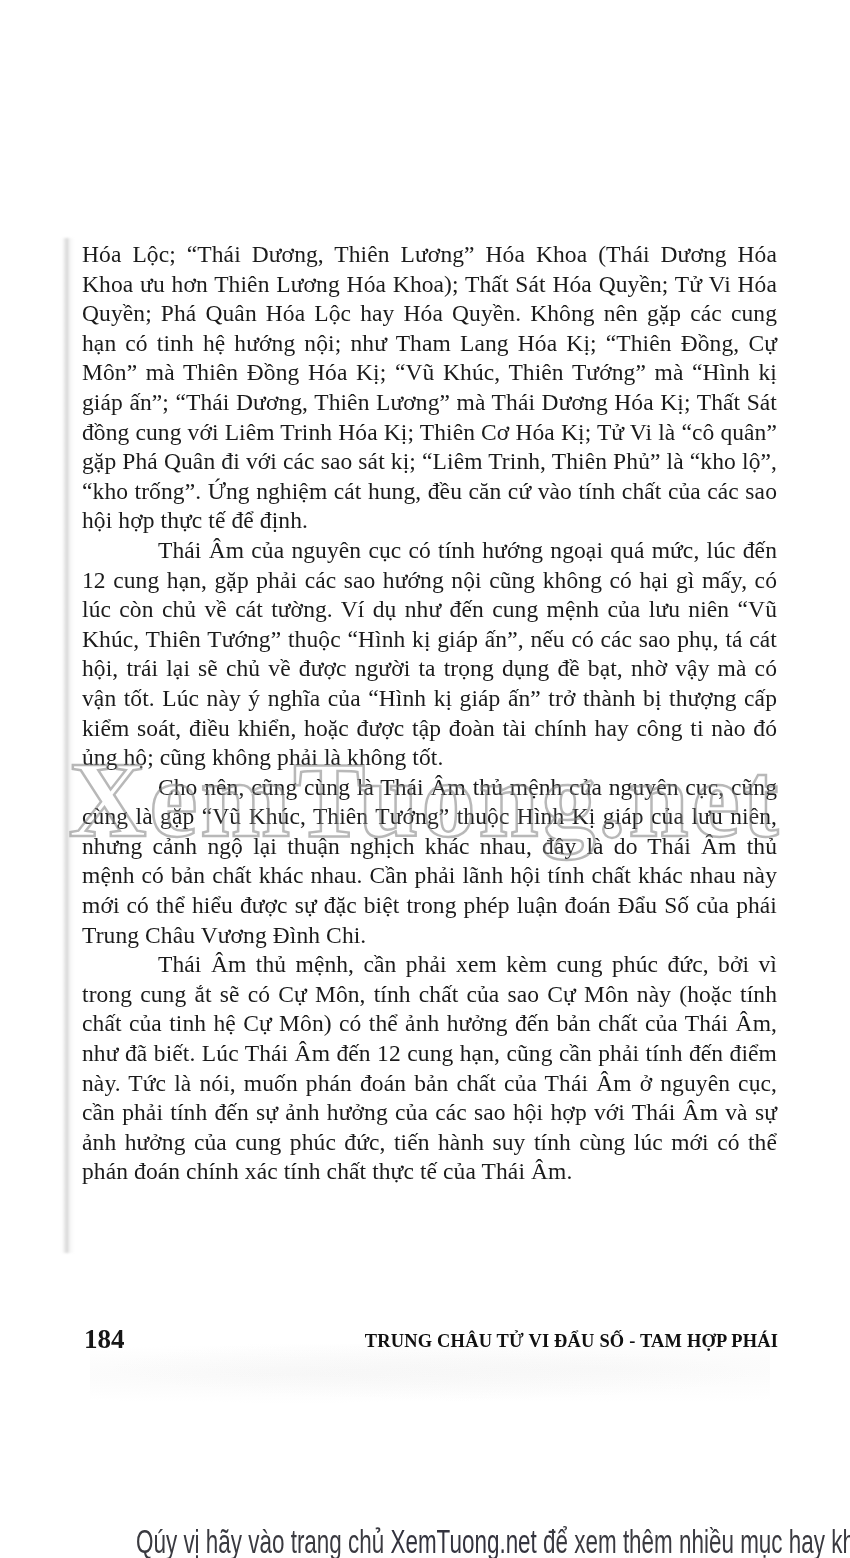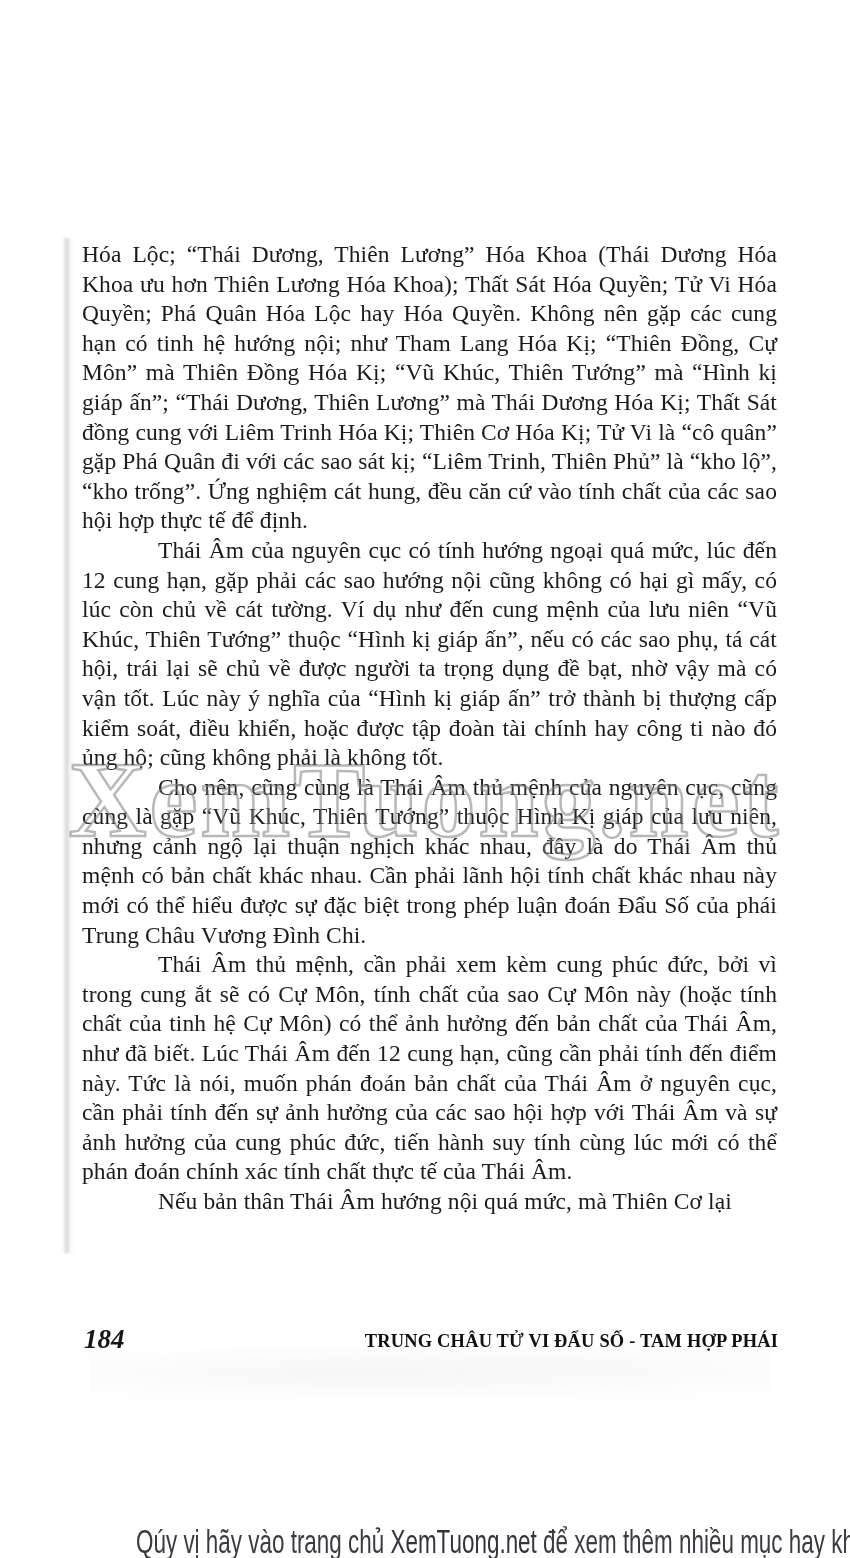--- a/index.html
+++ b/index.html
@@ -43,21 +43,21 @@
     text-align:center; white-space:nowrap;
     font-family:"Liberation Serif", serif;
     font-weight:bold;
     font-size:108px; letter-spacing:3px;
     color:rgba(255,255,255,0.05);
     -webkit-text-stroke:2.5px rgba(125,125,125,0.55);
     pointer-events:none;
   }
   .page-number {
     position:absolute; left:84px; top:1300px;
-    font-style:italic; font-weight:bold;
+    font-weight:bold;
     font-size:27px; color:#161616;
   }
   .running-title {
     position:absolute; right:72px; top:1306px;
     font-weight:bold; font-size:19px; color:#101010;
     letter-spacing:0.2px; white-space:nowrap;
     transform:scaleX(0.97); transform-origin:right center;
   }
   .site-caption {
     position:absolute; left:0; right:0; top:1499px;
@@ -74,21 +74,20 @@
 <div class="page">
 
   <div class="gutter-shadow"></div>
   <div class="scan-noise"></div>
 
   <div class="body-text">
     <p>Hóa Lộc; “Thái Dương, Thiên Lương” Hóa Khoa (Thái Dương Hóa Khoa ưu hơn Thiên Lương Hóa Khoa); Thất Sát Hóa Quyền; Tử Vi Hóa Quyền; Phá Quân Hóa Lộc hay Hóa Quyền. Không nên gặp các cung hạn có tinh hệ hướng nội; như Tham Lang Hóa Kị; “Thiên Đồng, Cự Môn” mà Thiên Đồng Hóa Kị; “Vũ Khúc, Thiên Tướng” mà “Hình kị giáp ấn”; “Thái Dương, Thiên Lương” mà Thái Dương Hóa Kị; Thất Sát đồng cung với Liêm Trinh Hóa Kị; Thiên Cơ Hóa Kị; Tử Vi là “cô quân” gặp Phá Quân đi với các sao sát kị; “Liêm Trinh, Thiên Phủ” là “kho lộ”, “kho trống”. Ứng nghiệm cát hung, đều căn cứ vào tính chất của các sao hội hợp thực tế để định.</p>
     <p class="indent">Thái Âm của nguyên cục có tính hướng ngoại quá mức, lúc đến 12 cung hạn, gặp phải các sao hướng nội cũng không có hại gì mấy, có lúc còn chủ về cát tường. Ví dụ như đến cung mệnh của lưu niên “Vũ Khúc, Thiên Tướng” thuộc “Hình kị giáp ấn”, nếu có các sao phụ, tá cát hội, trái lại sẽ chủ về được người ta trọng dụng đề bạt, nhờ vậy mà có vận tốt. Lúc này ý nghĩa của “Hình kị giáp ấn” trở thành bị thượng cấp kiểm soát, điều khiển, hoặc được tập đoàn tài chính hay công ti nào đó ủng hộ; cũng không phải là không tốt.</p>
     <p class="indent">Cho nên, cũng cùng là Thái Âm thủ mệnh của nguyên cục, cũng cùng là gặp “Vũ Khúc, Thiên Tướng” thuộc Hình Kị giáp của lưu niên, nhưng cảnh ngộ lại thuận nghịch khác nhau, đây là do Thái Âm thủ mệnh có bản chất khác nhau. Cần phải lãnh hội tính chất khác nhau này mới có thể hiểu được sự đặc biệt trong phép luận đoán Đẩu Số của phái Trung Châu Vương Đình Chi.</p>
     <p class="indent">Thái Âm thủ mệnh, cần phải xem kèm cung phúc đức, bởi vì trong cung ắt sẽ có Cự Môn, tính chất của sao Cự Môn này (hoặc tính chất của tinh hệ Cự Môn) có thể ảnh hưởng đến bản chất của Thái Âm, như đã biết. Lúc Thái Âm đến 12 cung hạn, cũng cần phải tính đến điểm này. Tức là nói, muốn phán đoán bản chất của Thái Âm ở nguyên cục, cần phải tính đến sự ảnh hưởng của các sao hội hợp với Thái Âm và sự ảnh hưởng của cung phúc đức, tiến hành suy tính cùng lúc mới có thể phán đoán chính xác tính chất thực tế của Thái Âm.</p>
-    <p class="indent">Nếu bản thân Thái Âm hướng nội quá mức, mà Thiên Cơ lại</p>
   </div>
 
   <div class="watermark">XemTuong.net</div>
 
   <div class="page-number">184</div>
   <div class="running-title">TRUNG CHÂU TỬ VI ĐẨU SỐ - TAM HỢP PHÁI</div>
 
   <div class="site-caption">
     <span>Qúy vị hãy vào trang chủ</span>
     <span class="site">XemTuong.net</span>

